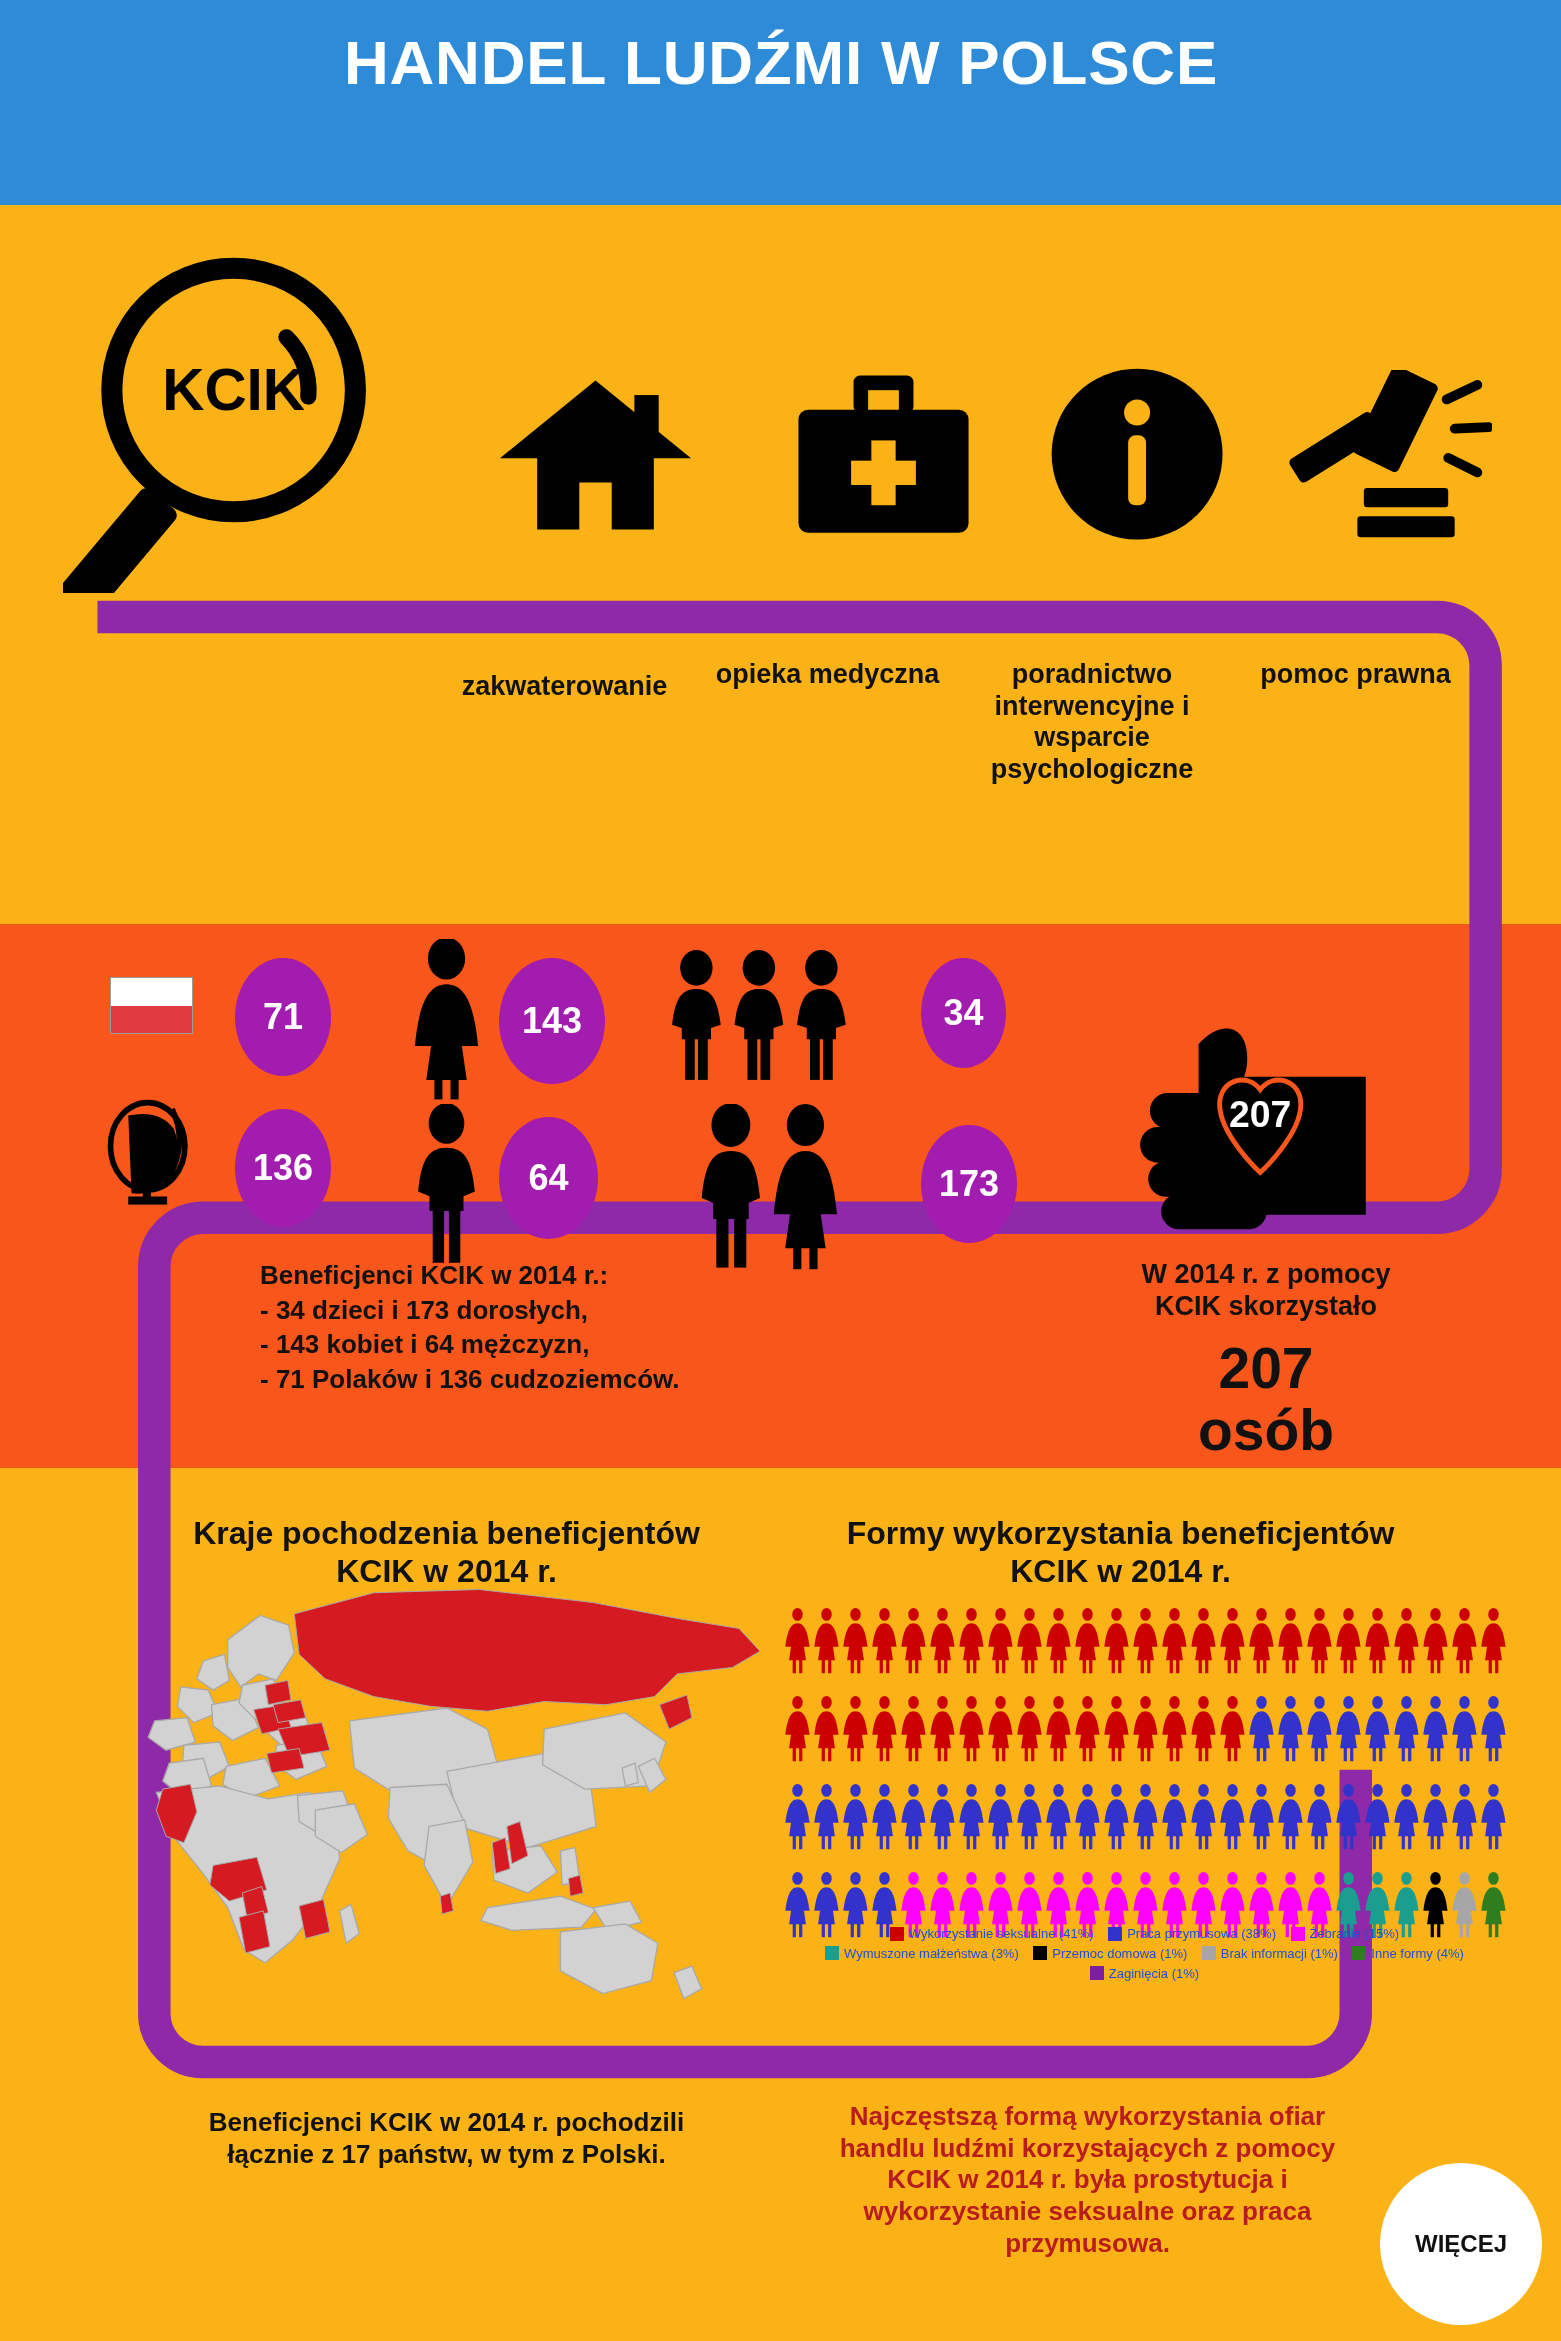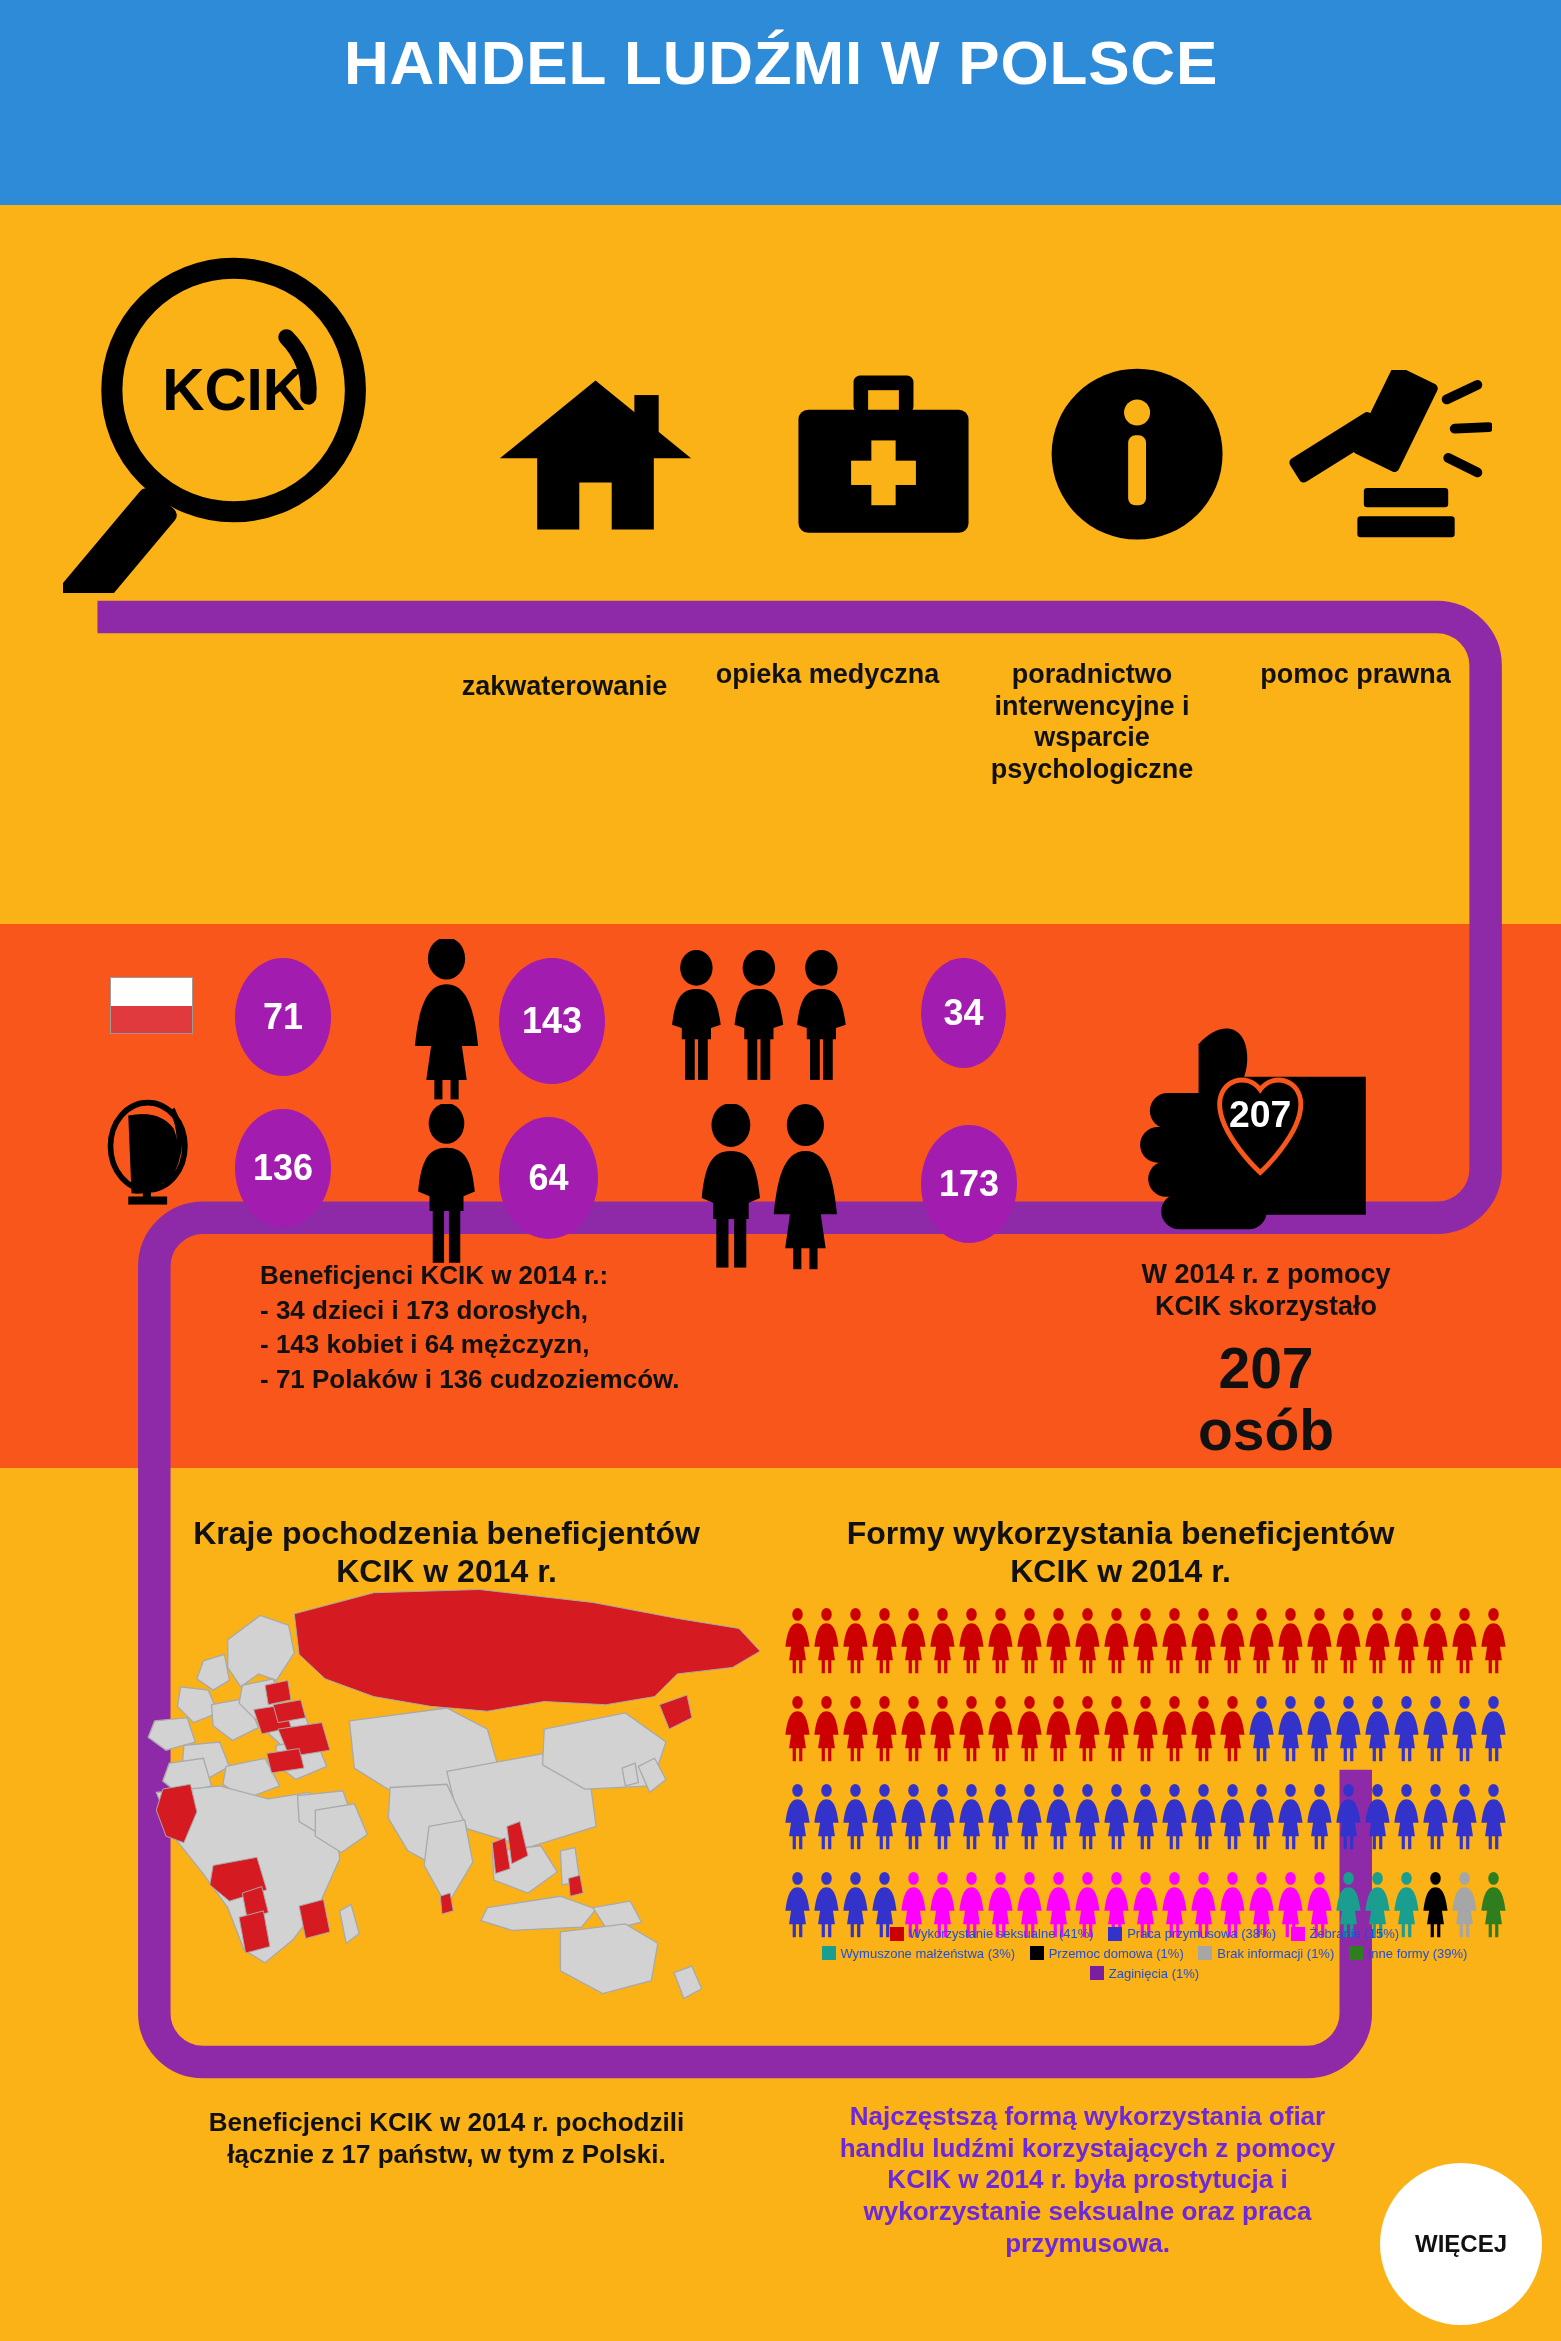--- a/index.html
+++ b/index.html
@@ -113,21 +113,21 @@
   .legend-text{font-size:13px;color:#1d4ed8;white-space:nowrap;}
 
   
   #foot-left{
     position:absolute;left:122px;top:2107px;width:649px;
     font-size:26px;font-weight:bold;color:#111;text-align:center;line-height:1.22;
     white-space:pre-line;
   }
   #foot-right{
     position:absolute;left:779px;top:2101px;width:617px;
-    font-size:26px;font-weight:bold;color:#6d28d9;text-align:center;line-height:1.22;
+    font-size:26px;font-weight:bold;color:#b91c1c;text-align:center;line-height:1.22;
     white-space:pre-line;
   }
 
   
   #more-btn{
     position:absolute;left:1380px;top:2163px;
     width:162px;height:162px;border-radius:50%;
     background:#ffffff;
     display:flex;align-items:center;justify-content:center;
     font-size:24px;font-weight:bold;color:#111;
@@ -997,21 +997,21 @@
         <div class="legend-item">
           <span class="legend-swatch" style="background: rgb(0, 0, 0);"></span>
           <span class="legend-text">Przemoc domowa (1%)</span>
         </div>
         <div class="legend-item">
           <span class="legend-swatch" style="background: rgb(166, 166, 166);"></span>
           <span class="legend-text">Brak informacji (1%)</span>
         </div>
         <div class="legend-item">
           <span class="legend-swatch" style="background: rgb(46, 125, 30);"></span>
-          <span class="legend-text">Inne formy (39%)</span>
+          <span class="legend-text">Inne formy (4%)</span>
         </div>
       </div>
       <div class="legend-row">
         <div class="legend-item">
           <span class="legend-swatch" style="background: rgb(123, 31, 162);"></span>
           <span class="legend-text">Zaginięcia (1%)</span>
         </div>
       </div>
     </div>
 

